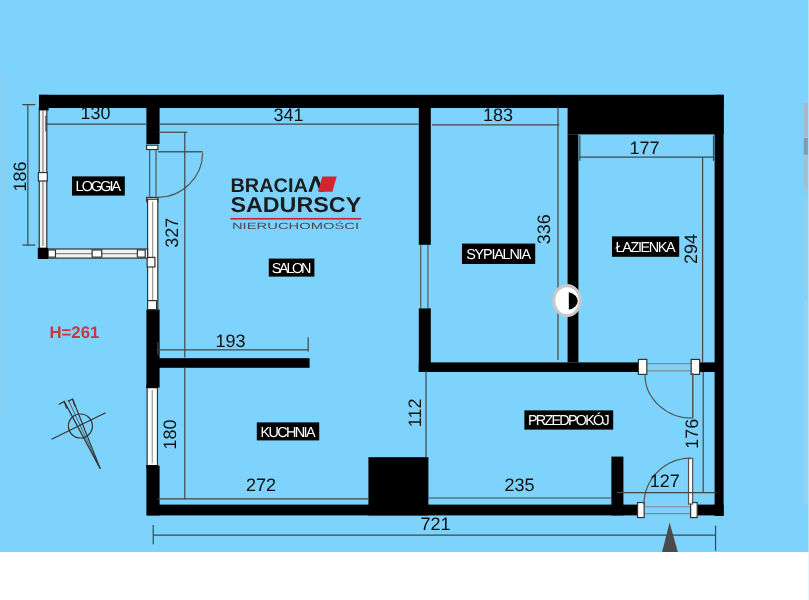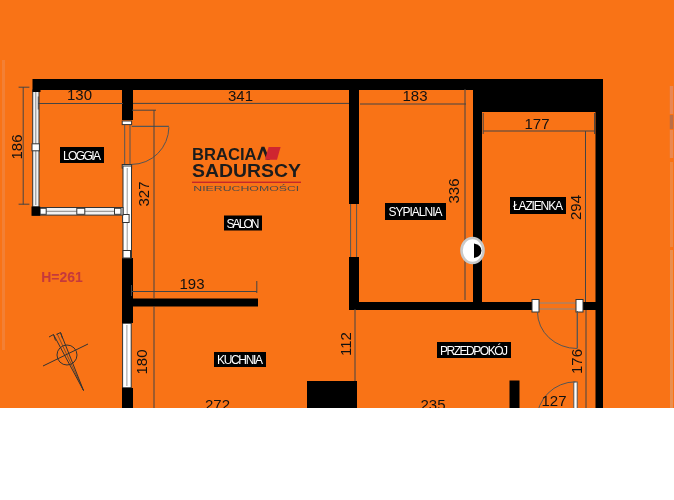--- a/index.html
+++ b/index.html
@@ -1,16 +1,16 @@
 <!DOCTYPE html>
 <html><head>
 <meta charset="utf-8">
 <style>
   html,body{margin:0;padding:0;background:#ffffff;}
-  #plan{position:relative;width:674px;height:408px;background:#f97316;overflow:hidden;
+  #plan{position:relative;width:674px;height:460px;background:#7dd3fc;overflow:hidden;
         font-family:"Liberation Sans", sans-serif;text-decoration:underline;}
   svg{position:absolute;left:0;top:0;}
   svg text{font-family:"Liberation Sans", sans-serif;}
 </style>
 </head>
 <body>
 
 <div id="plan">
 <svg width="674" height="500" viewBox="0 0 674 500">
 

